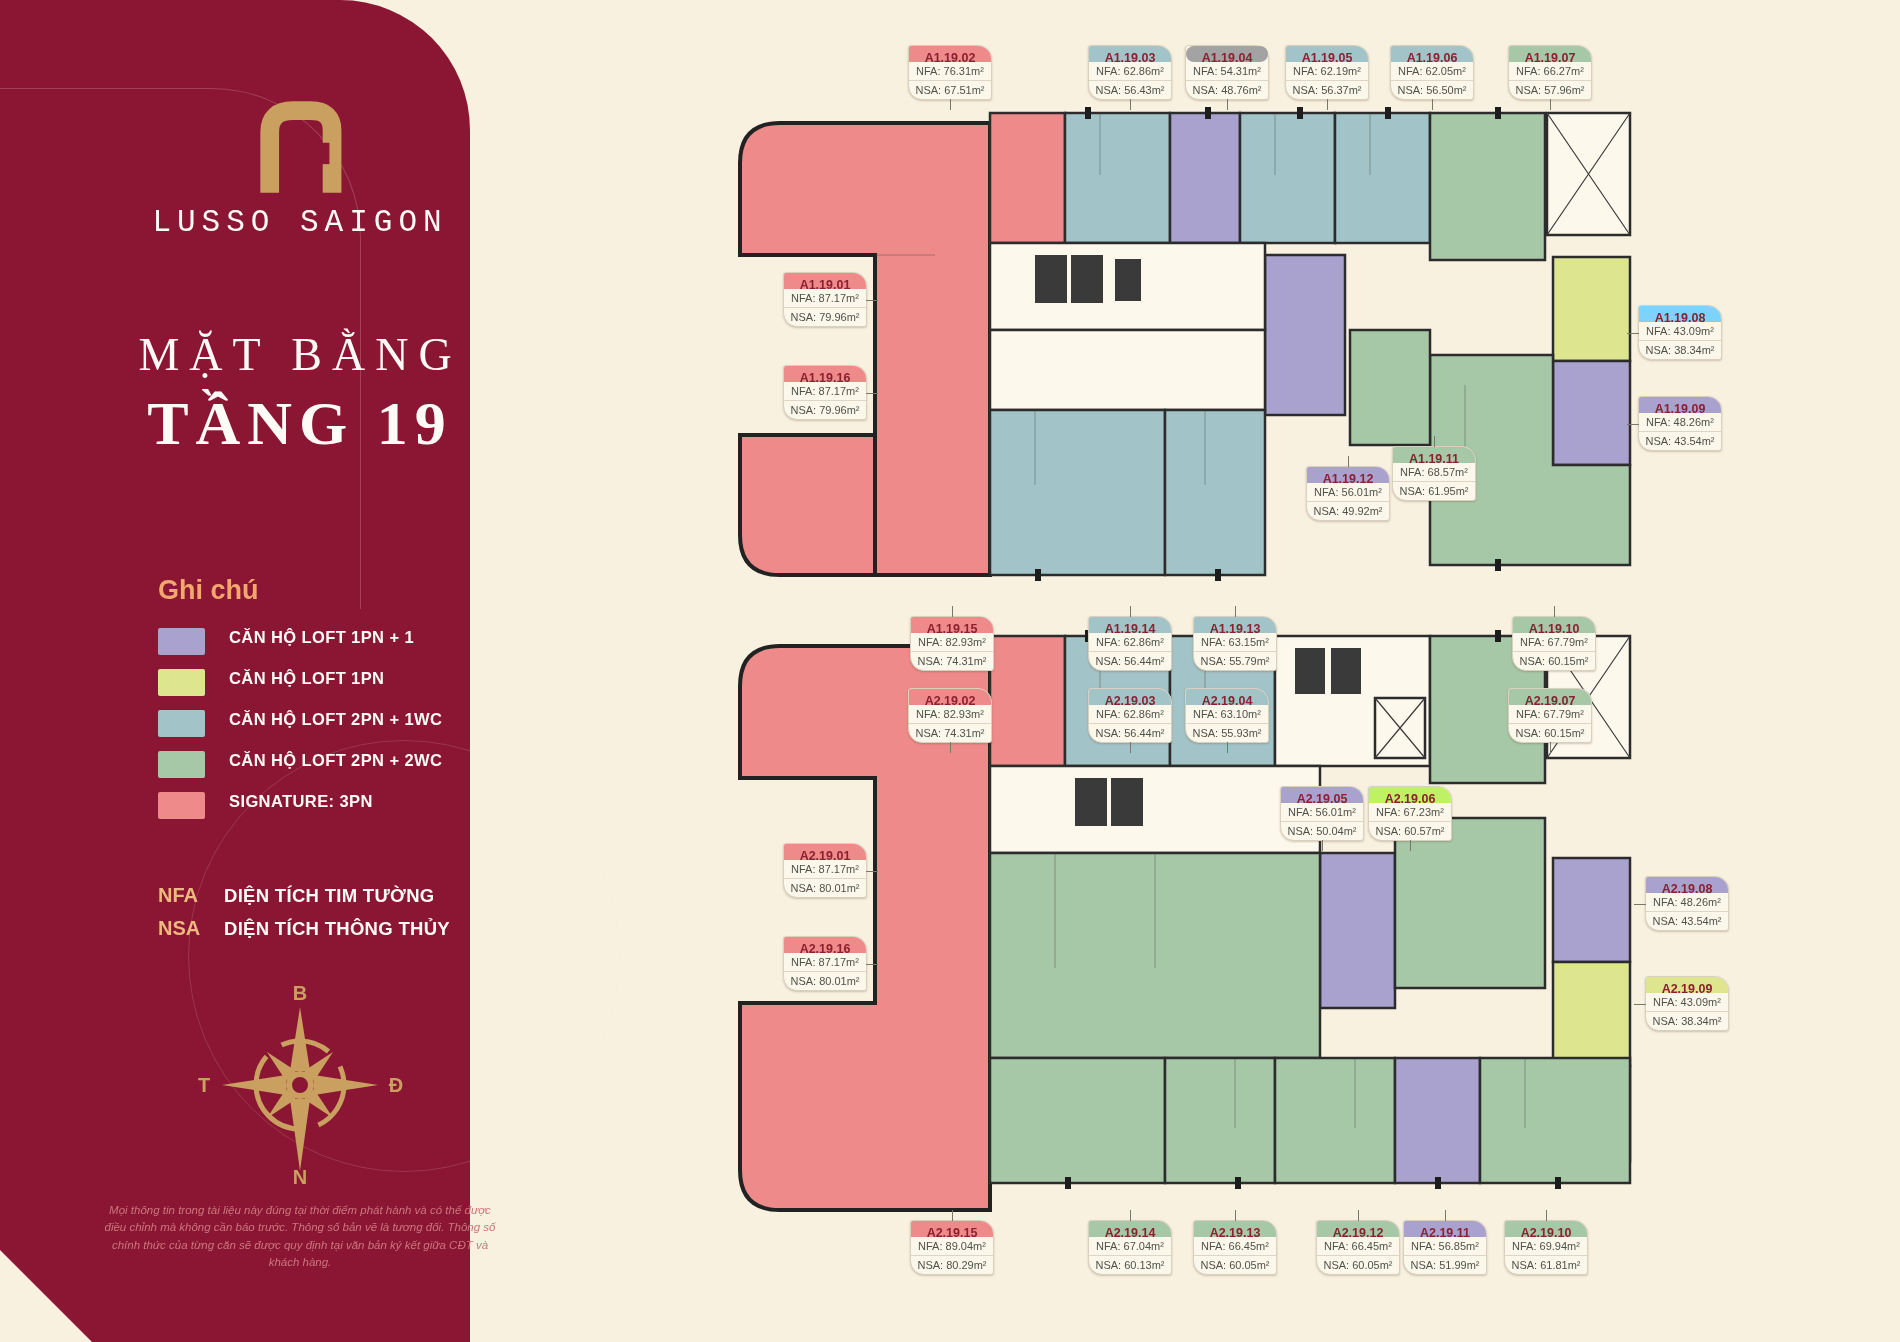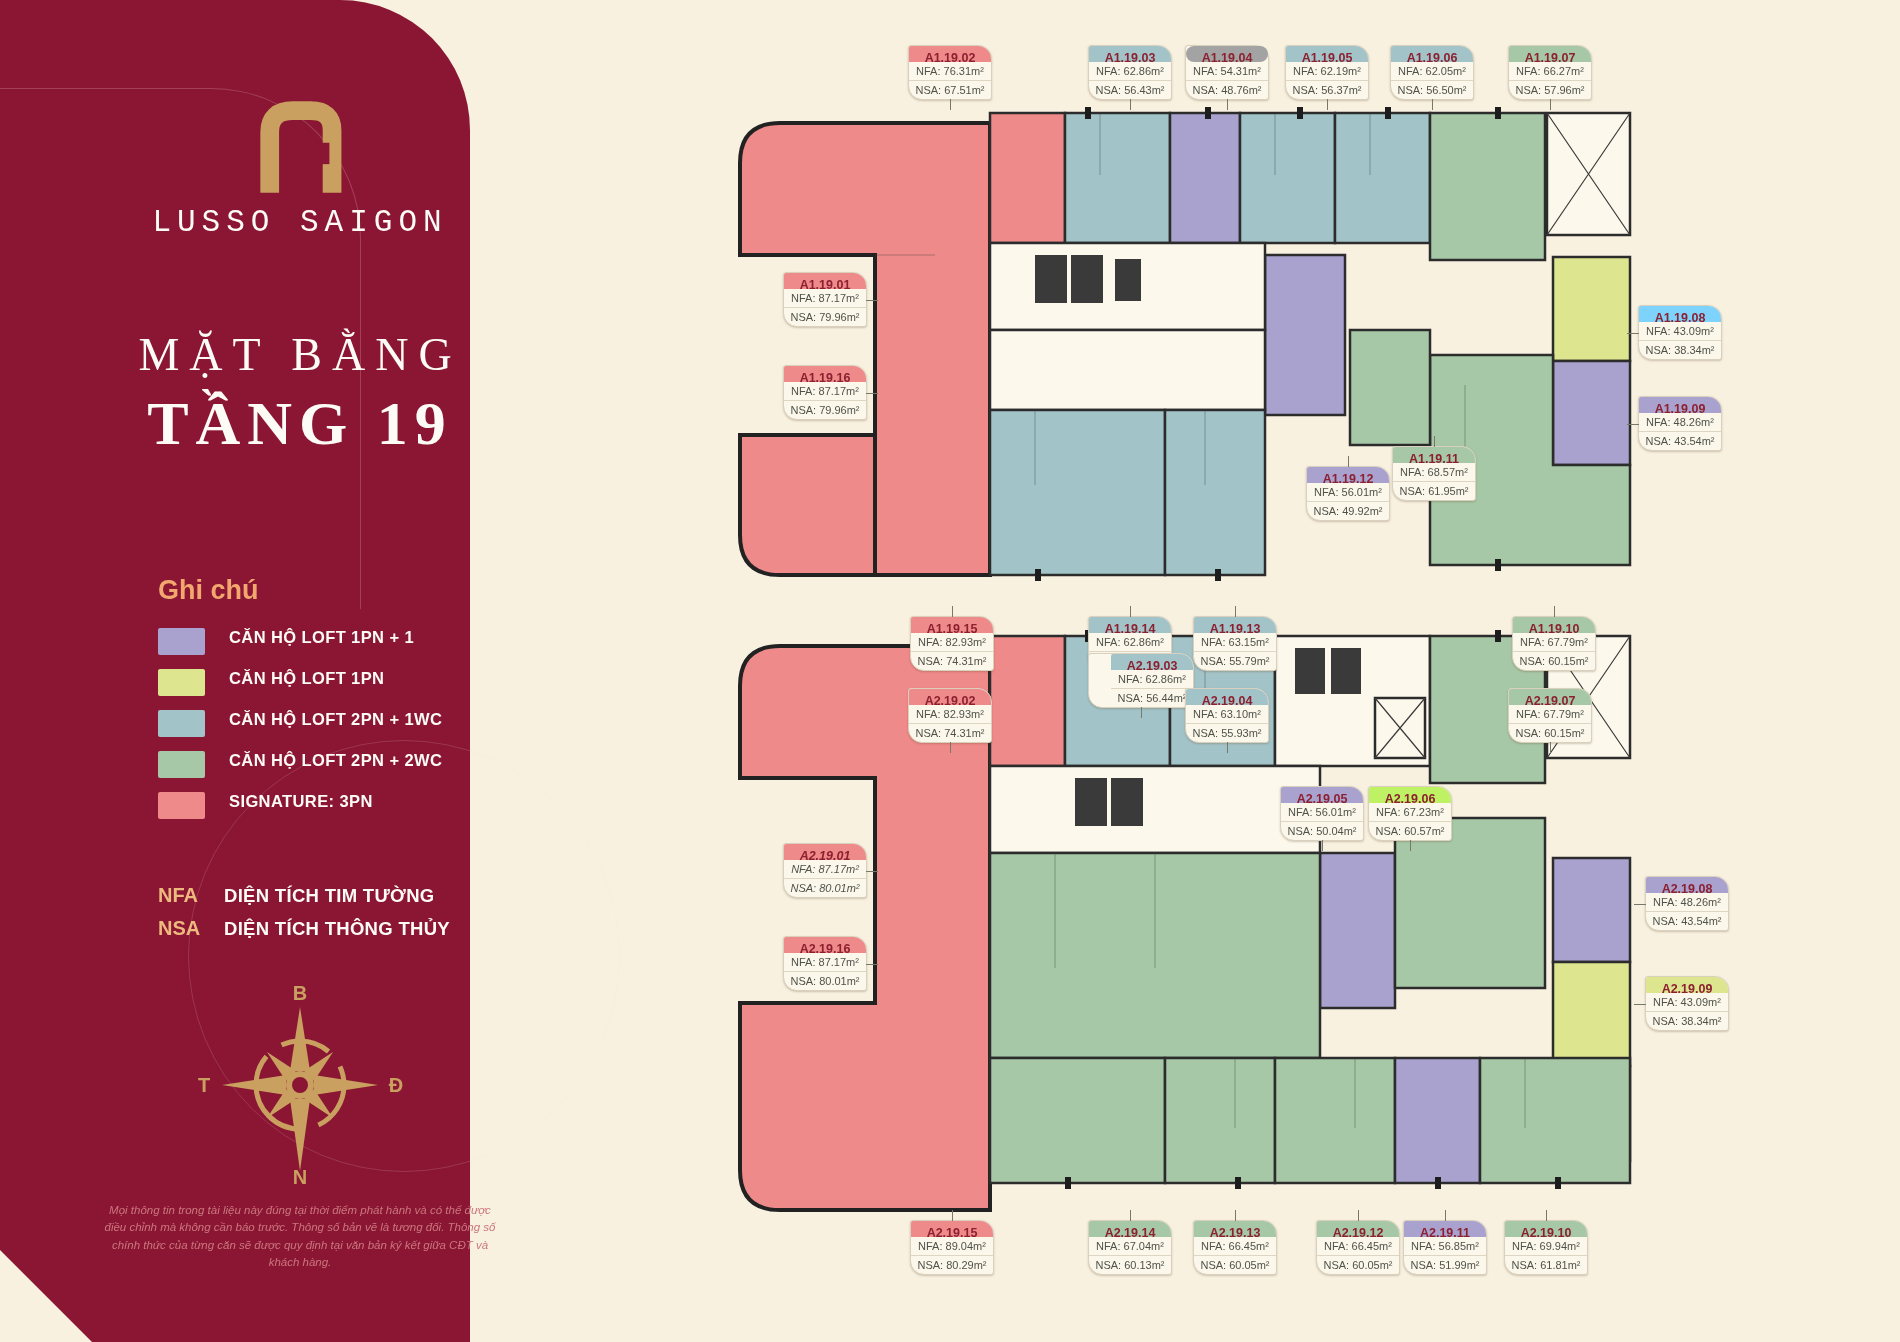--- a/index.html
+++ b/index.html
@@ -325,33 +325,33 @@
       <div class="uc-row">NFA: 82.93m²</div>
       <div class="uc-row">NSA: 74.31m²</div>
       <div class="tick t-up"></div>
     </div>
     <div class="unit-card" style="left: 783px; top: 365px;">
       <div class="uc-head" style="background: rgb(238, 138, 138);">A1.19.16</div>
       <div class="uc-row">NFA: 87.17m²</div>
       <div class="uc-row">NSA: 79.96m²</div>
       <div class="tick t-right"></div>
     </div>
-    <div class="unit-card" style="left: 783px; top: 843px; font-style: italic;">
+    <div class="unit-card" style="left: 783px; top: 843px;">
       <div class="uc-head" style="background: rgb(238, 138, 138);">A2.19.01</div>
       <div class="uc-row">NFA: 87.17m²</div>
       <div class="uc-row">NSA: 80.01m²</div>
       <div class="tick t-right"></div>
     </div>
     <div class="unit-card" style="left: 908px; top: 688px;">
       <div class="uc-head" style="background: rgb(238, 138, 138);">A2.19.02</div>
       <div class="uc-row">NFA: 82.93m²</div>
       <div class="uc-row">NSA: 74.31m²</div>
       <div class="tick t-down"></div>
     </div>
-    <div class="unit-card" style="left: 1088px; top: 653px; padding-left: 22px;">
+    <div class="unit-card" style="left: 1088px; top: 688px;">
       <div class="uc-head" style="background: rgb(162, 196, 200);">A2.19.03</div>
       <div class="uc-row">NFA: 62.86m²</div>
       <div class="uc-row">NSA: 56.44m²</div>
       <div class="tick t-down"></div>
     </div>
     <div class="unit-card" style="left: 1185px; top: 688px;">
       <div class="uc-head" style="background: rgb(162, 196, 200);">A2.19.04</div>
       <div class="uc-row">NFA: 63.10m²</div>
       <div class="uc-row">NSA: 55.93m²</div>
       <div class="tick t-down"></div>

